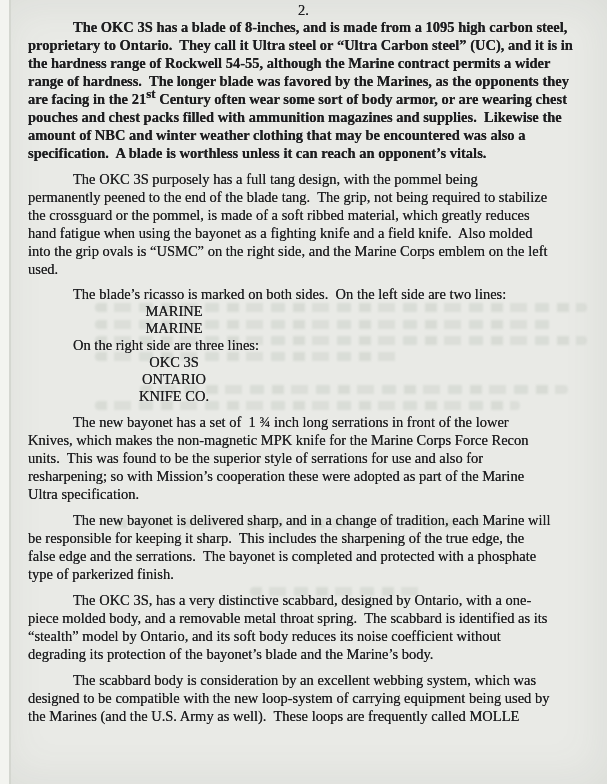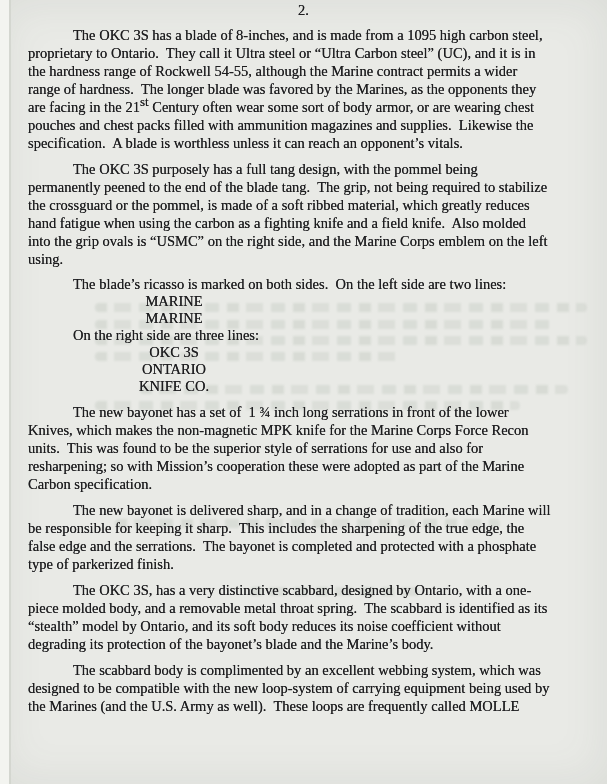--- a/index.html
+++ b/index.html
@@ -40,21 +40,21 @@
   .g7{top:519px;left:115px;width:385px;}
   .g8{top:587px;left:250px;width:175px;}
 
   .page-number{
     position:relative;
     text-align:center;
     padding-top:3px;height:15px;line-height:15px;
   }
   #doc{position:relative;padding:0 12px 0 28px;}
   .block{margin-top:8px;line-height:18px;}
-  .block:first-child{margin-top:8px;}
+  .block:first-child{margin-top:0;font-weight:bold;}
   [data-name="paragraph-marks"]{line-height:17px;}
   .line{white-space:pre;}
   .line.indent{padding-left:45px;}
   .line.center{width:292px;text-align:center;padding-left:0;}
   sup{font-size:13px;line-height:0;vertical-align:super;}
 </style>
 </head>
 <body>
 
 <div class="page" data-name="scanned-document-page">
@@ -75,57 +75,58 @@
   <div class="page-number" data-name="page-number">2.</div>
 
   <main id="doc" data-name="document-body">
       <div class="block" data-name="paragraph-1">
         <div class="line indent" data-name="text-line">The OKC 3S has a blade of 8-inches, and is made from a 1095 high carbon steel,</div>
         <div class="line" data-name="text-line">proprietary to Ontario.  They call it Ultra steel or “Ultra Carbon steel” (UC), and it is in</div>
         <div class="line" data-name="text-line">the hardness range of Rockwell 54-55, although the Marine contract permits a wider</div>
         <div class="line" data-name="text-line">range of hardness.  The longer blade was favored by the Marines, as the opponents they</div>
         <div class="line" data-name="text-line">are facing in the 21<sup>st</sup> Century often wear some sort of body armor, or are wearing chest</div>
         <div class="line" data-name="text-line">pouches and chest packs filled with ammunition magazines and supplies.  Likewise the</div>
+        <div class="line" data-name="text-line">amount of NBC and winter weather clothing that may be encountered was also a</div>
         <div class="line" data-name="text-line">specification.  A blade is worthless unless it can reach an opponent’s vitals.</div>
       </div>
       <div class="block" data-name="paragraph-2">
         <div class="line indent" data-name="text-line">The OKC 3S purposely has a full tang design, with the pommel being</div>
         <div class="line" data-name="text-line">permanently peened to the end of the blade tang.  The grip, not being required to stabilize</div>
         <div class="line" data-name="text-line">the crossguard or the pommel, is made of a soft ribbed material, which greatly reduces</div>
-        <div class="line" data-name="text-line">hand fatigue when using the carbon as a fighting knife and a field knife.  Also molded</div>
+        <div class="line" data-name="text-line">hand fatigue when using the bayonet as a fighting knife and a field knife.  Also molded</div>
         <div class="line" data-name="text-line">into the grip ovals is “USMC” on the right side, and the Marine Corps emblem on the left</div>
-        <div class="line" data-name="text-line">using.</div>
+        <div class="line" data-name="text-line">used.</div>
       </div>
       <div class="block" data-name="paragraph-marks">
         <div class="line indent" data-name="text-line">The blade’s ricasso is marked on both sides.  On the left side are two lines:</div>
         <div class="line center" data-name="text-line">MARINE</div>
         <div class="line center" data-name="text-line">MARINE</div>
         <div class="line indent" data-name="text-line">On the right side are three lines:</div>
         <div class="line center" data-name="text-line">OKC 3S</div>
         <div class="line center" data-name="text-line">ONTARIO</div>
         <div class="line center" data-name="text-line">KNIFE CO.</div>
       </div>
       <div class="block" data-name="paragraph-4">
         <div class="line indent" data-name="text-line">The new bayonet has a set of  1 ¾ inch long serrations in front of the lower</div>
         <div class="line" data-name="text-line">Knives, which makes the non-magnetic MPK knife for the Marine Corps Force Recon</div>
         <div class="line" data-name="text-line">units.  This was found to be the superior style of serrations for use and also for</div>
         <div class="line" data-name="text-line">resharpening; so with Mission’s cooperation these were adopted as part of the Marine</div>
-        <div class="line" data-name="text-line">Carbon specification.</div>
+        <div class="line" data-name="text-line">Ultra specification.</div>
       </div>
       <div class="block" data-name="paragraph-5">
         <div class="line indent" data-name="text-line">The new bayonet is delivered sharp, and in a change of tradition, each Marine will</div>
         <div class="line" data-name="text-line">be responsible for keeping it sharp.  This includes the sharpening of the true edge, the</div>
         <div class="line" data-name="text-line">false edge and the serrations.  The bayonet is completed and protected with a phosphate</div>
         <div class="line" data-name="text-line">type of parkerized finish.</div>
       </div>
       <div class="block" data-name="paragraph-6">
         <div class="line indent" data-name="text-line">The OKC 3S, has a very distinctive scabbard, designed by Ontario, with a one-</div>
         <div class="line" data-name="text-line">piece molded body, and a removable metal throat spring.  The scabbard is identified as its</div>
         <div class="line" data-name="text-line">“stealth” model by Ontario, and its soft body reduces its noise coefficient without</div>
         <div class="line" data-name="text-line">degrading its protection of the bayonet’s blade and the Marine’s body.</div>
       </div>
       <div class="block" data-name="paragraph-7">
-        <div class="line indent" data-name="text-line">The scabbard body is complimented by an excellent webbing system, which was</div>
+        <div class="line indent" data-name="text-line">The scabbard body is consideration by an excellent webbing system, which was</div>
         <div class="line" data-name="text-line">designed to be compatible with the new loop-system of carrying equipment being used by</div>
         <div class="line" data-name="text-line">the Marines (and the U.S. Army as well).  These loops are frequently called MOLLE</div>
       </div>
     </main>
 </div>
 
 </body></html>

